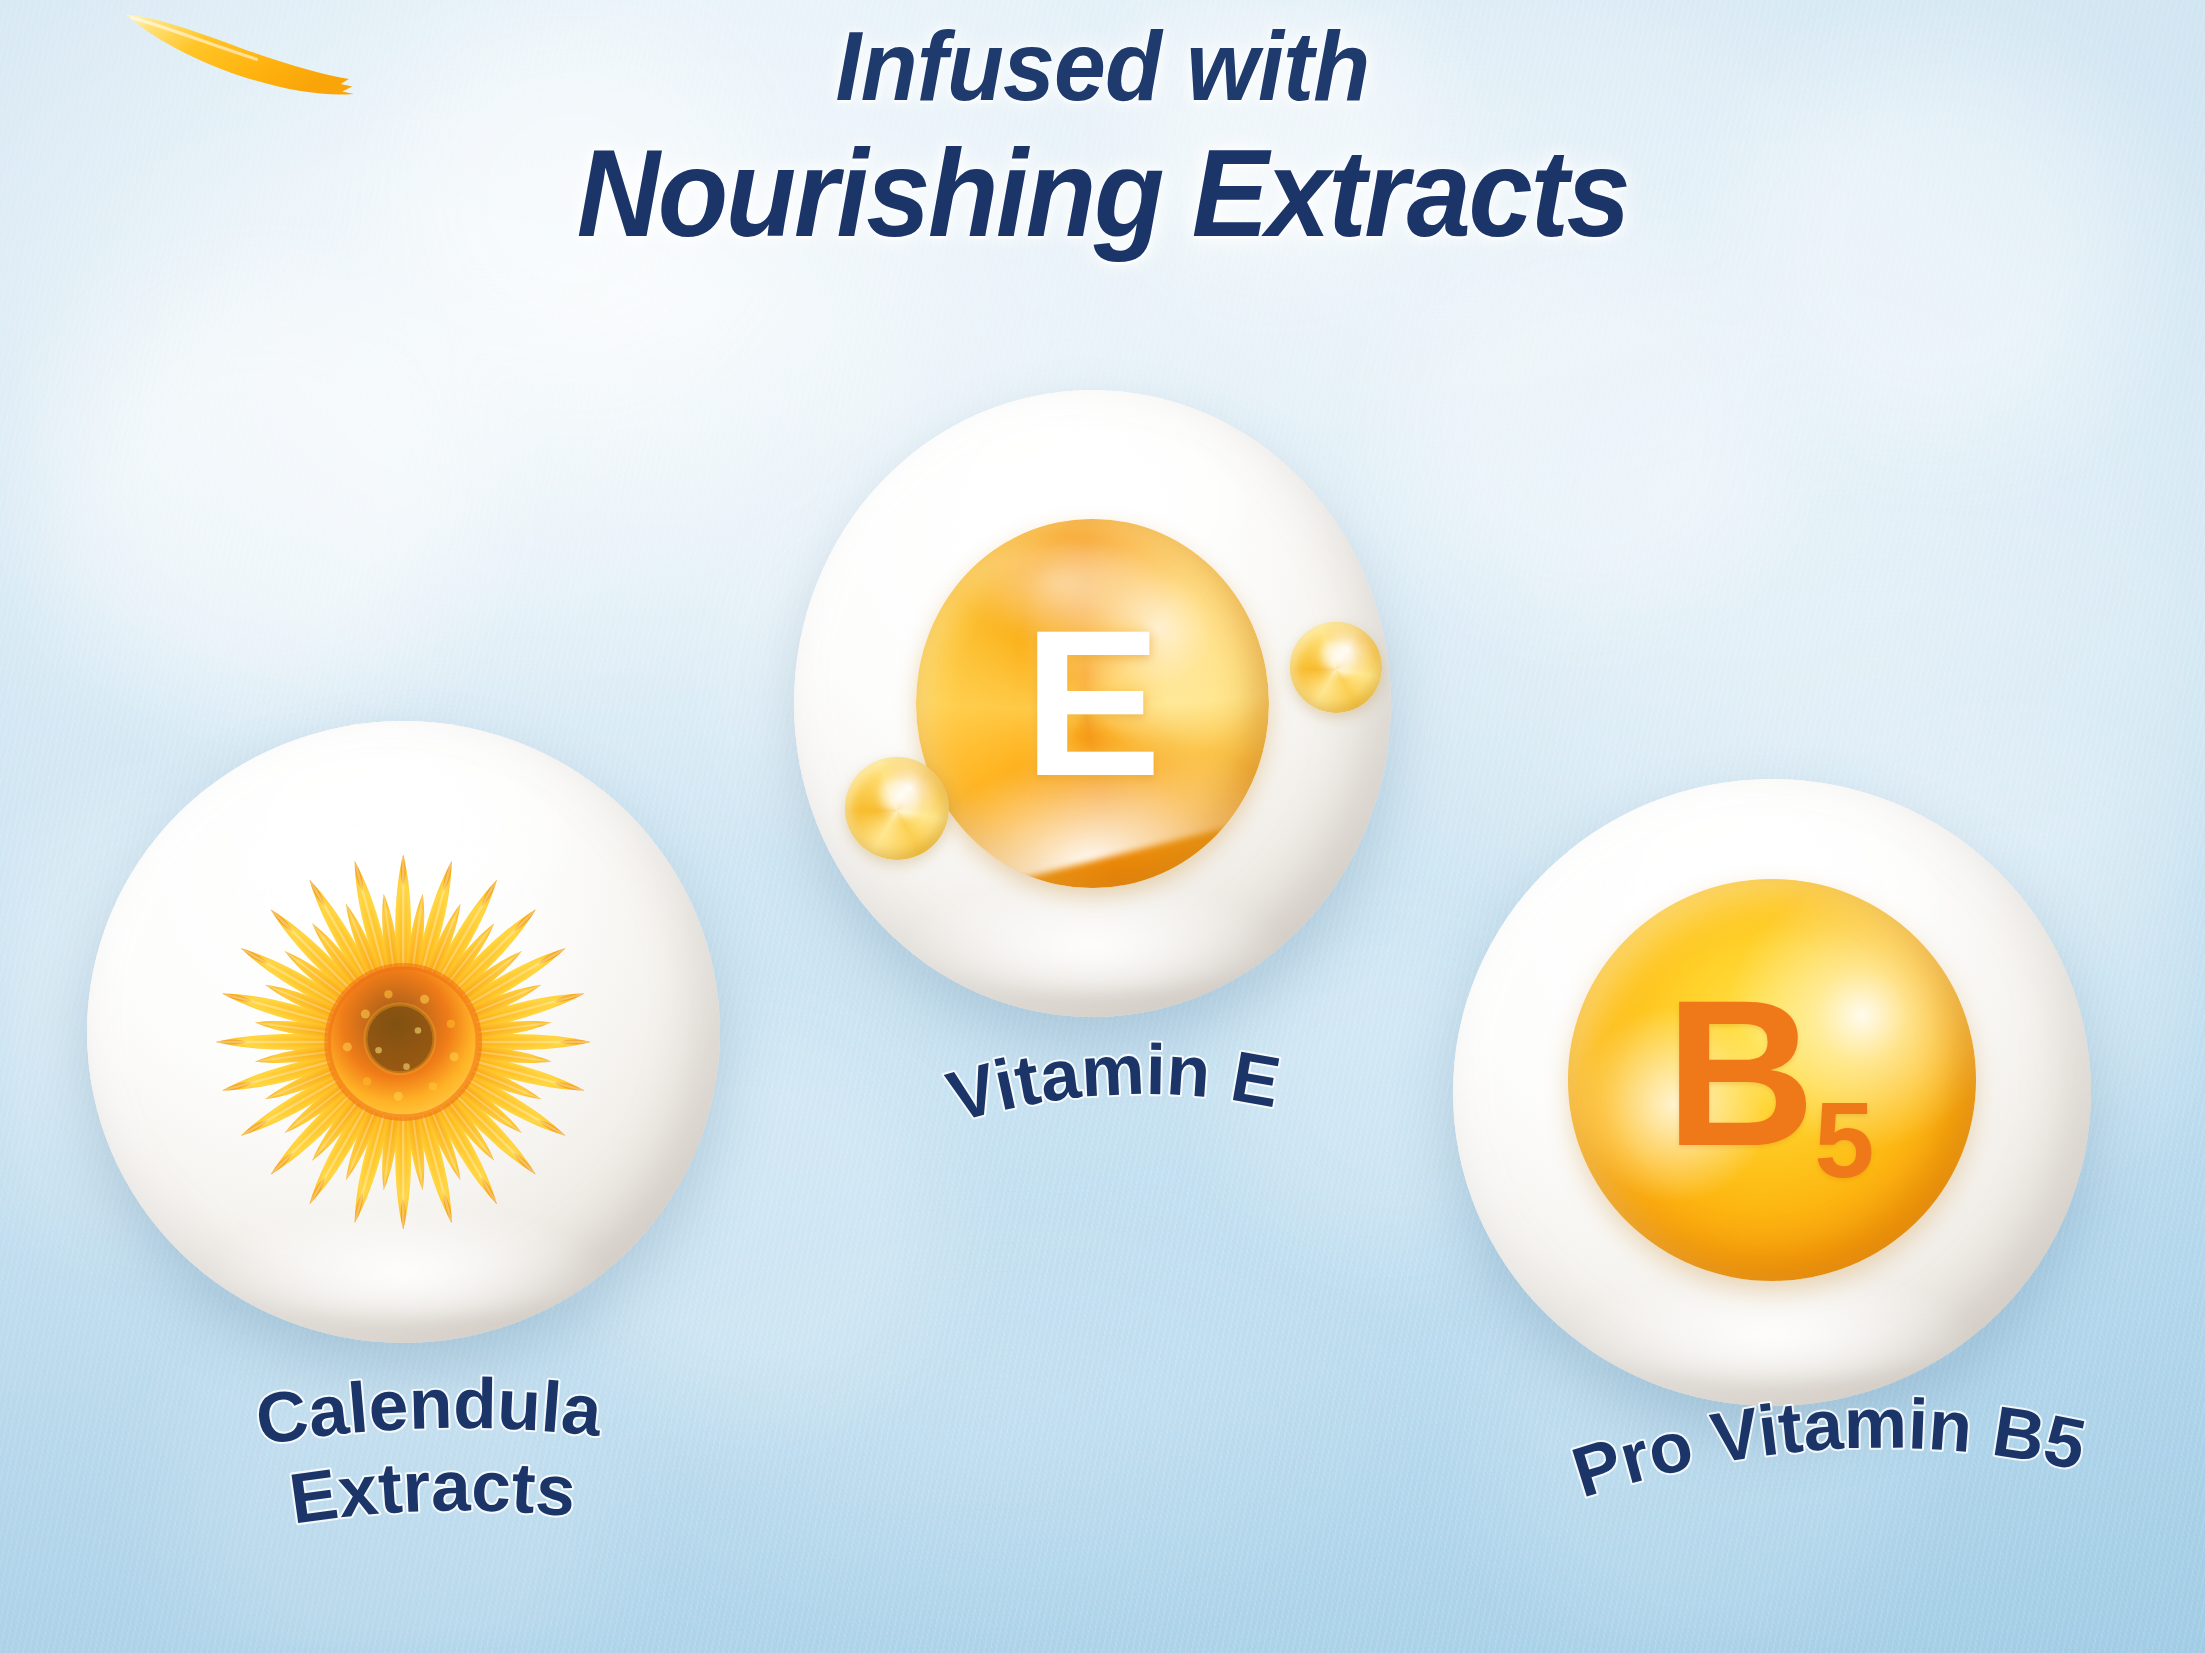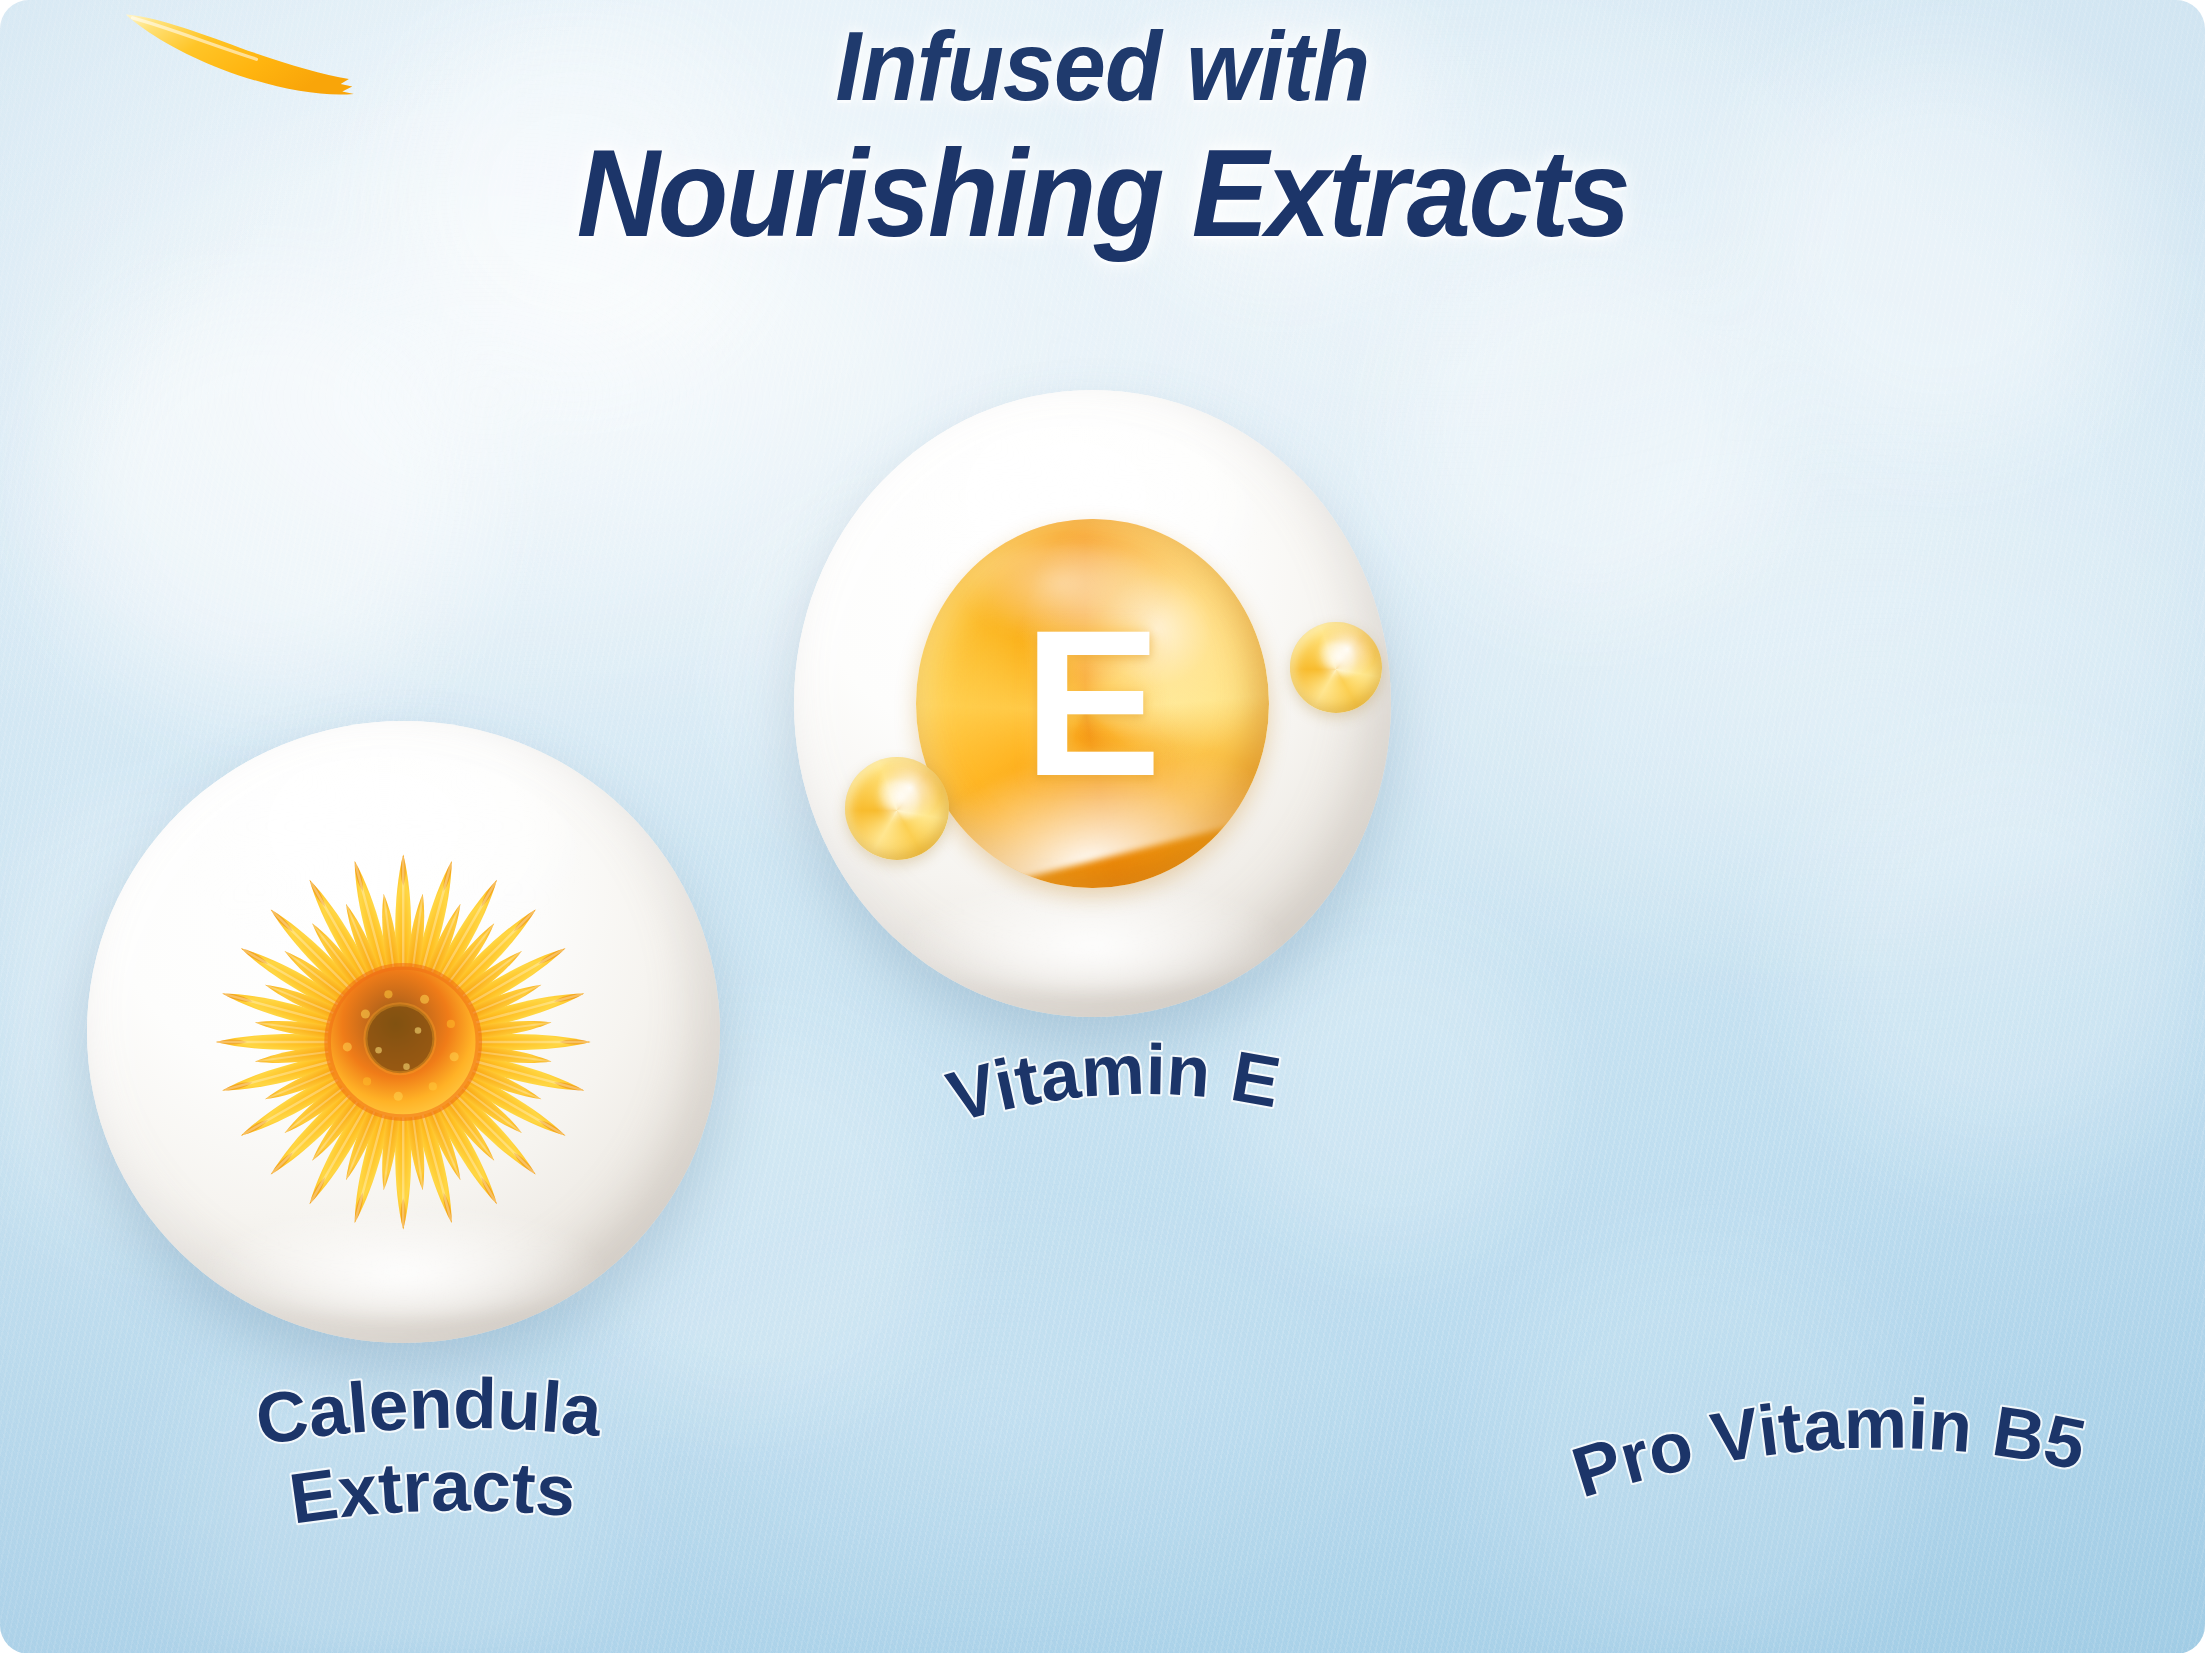--- a/index.html
+++ b/index.html
@@ -10,21 +10,20 @@
   #stage {
     position: relative;
     width: 2205px;
     height: 1654px;
     overflow: hidden;
     font-family: "Liberation Sans", sans-serif;
     background:
       radial-gradient(ellipse 70% 55% at 30% 18%, rgba(255,255,255,0.72) 0%, rgba(255,255,255,0.0) 62%),
       radial-gradient(ellipse 60% 50% at 78% 30%, rgba(255,255,255,0.45) 0%, rgba(255,255,255,0.0) 60%),
       linear-gradient(170deg, #dfeef7 0%, #d8eaf5 26%, #cbe4f2 55%, #b8daee 80%, #a9d3ea 100%);
-    border-radius: 29px;
   }
 
   
   .tex {
     position: absolute;
     inset: 0;
     pointer-events: none;
   }
   .tex-a {
     background:
@@ -441,20 +440,27 @@
     <div class="droplet" style="left:83%; top:37%; width:15.5%; height:14.5%;"></div>
   </div>
 
   <svg class="caption-svg" style="left:901px; top:1038px; width:430px; height:149px;" viewBox="0 0 520 180">
     <path id="arcVitE" d="M 20,118 Q 260,30 500,96" fill="none"></path>
     <text font-size="86">
       <textPath href="#arcVitE" startOffset="50%" text-anchor="middle">Vitamin E</textPath>
     </text>
   </svg>
 
+  <div class="bubble" style="left:1453px; top:779px; width:638px; height:627px;">
+    <div class="b5-inner">
+      <div class="b5-letter">
+        <span>B</span><sub>5</sub>
+      </div>
+    </div>
+  </div>
 
   <svg class="caption-svg" style="left:1505px; top:1348px; width:645px; height:190px;" viewBox="0 0 780 230">
     <path id="arcB5" d="M 30,205 Q 400,60 760,165" fill="none"></path>
     <text font-size="86">
       <textPath href="#arcB5" startOffset="50%" text-anchor="middle">Pro Vitamin B5</textPath>
     </text>
   </svg>
 
 </div>
 

